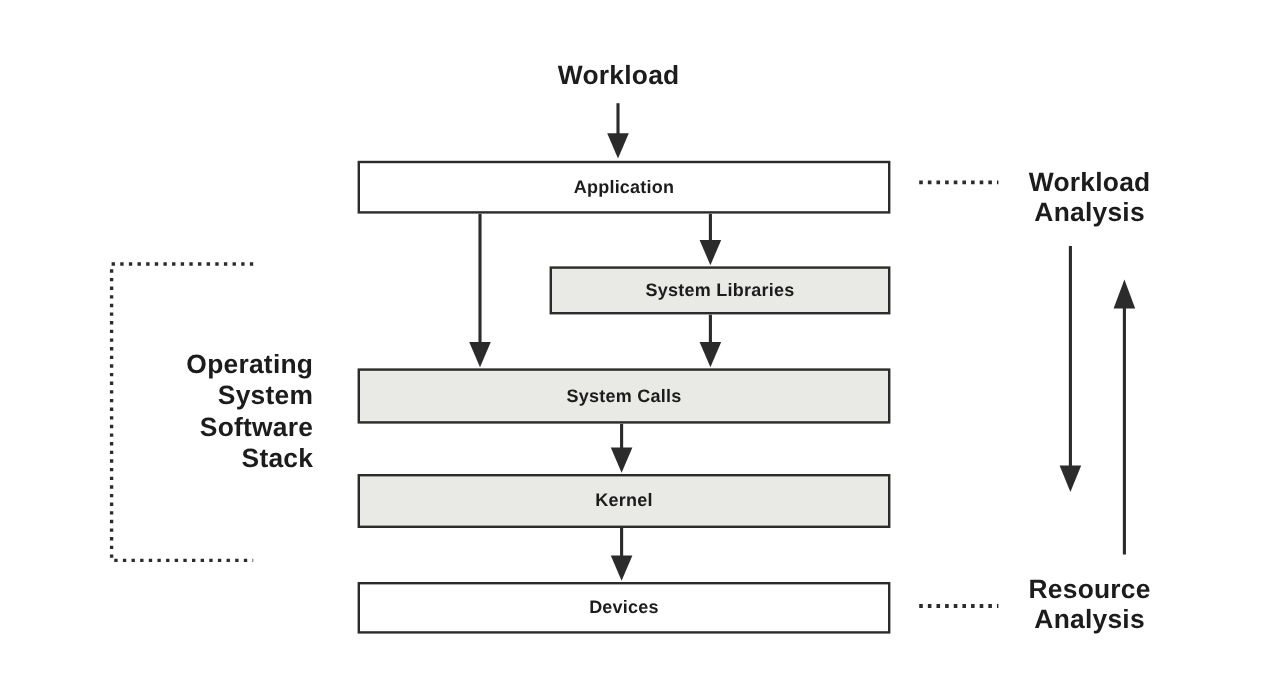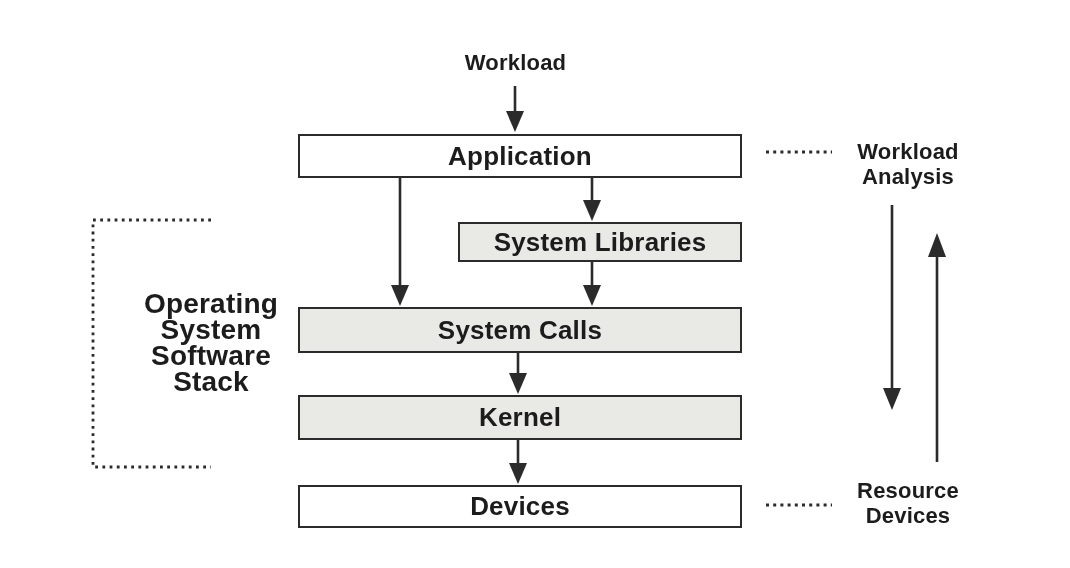--- a/index.html
+++ b/index.html
@@ -12,36 +12,36 @@
   }
   .overlay{position:absolute;left:0;top:0;width:1070px;height:568px;}
   .stem{stroke:var(--stroke,#2b2b2b);stroke-width:2.6;}
   .head{fill:var(--stroke,#2b2b2b);stroke:none;}
   .dotline{stroke:var(--stroke,#2b2b2b);stroke-width:3.2;stroke-dasharray:3 4.2;fill:none;}
   .bracket{fill:none;stroke:var(--stroke,#2b2b2b);stroke-width:2.8;stroke-dasharray:2.8 4.4;}
   .box{
     position:absolute;box-sizing:border-box;
     border:2.4px solid var(--stroke,#2b2b2b);
     display:flex;align-items:center;justify-content:center;
-    font-weight:bold;font-size:26px;color:var(--text,#1c1c1c);
+    font-weight:bold;font-size:15px;color:var(--text,#1c1c1c);
     letter-spacing:.2px;
   }
   .box.shaded{background:var(--box-fill-shaded,#e9eae6);}
   .box.plain{background:var(--box-fill-plain,#ffffff);}
   .application{left:298px;top:134px;width:444px;height:44px;}
   .system-libraries{left:458px;top:222px;width:284px;height:40px;}
   .system-calls{left:298px;top:307px;width:444px;height:46px;text-align:center;}
   .kernel{left:298px;top:395px;width:444px;height:45px;}
   .devices{left:298px;top:485px;width:444px;height:43px;}
   .label{
     position:absolute;font-weight:bold;color:var(--text,#1c1c1c);
     white-space:pre-line;letter-spacing:.2px;
   }
   .workload-top{left:433px;top:50px;width:165px;text-align:center;font-size:22px;line-height:26px;}
-  .bracket-text{left:111px;top:291px;width:150px;font-size:28px;line-height:26px;text-align:center;margin-left:25px;}
+  .bracket-text{left:111px;top:291px;width:150px;font-size:22px;line-height:26px;text-align:right;}
   .annotation{width:132px;text-align:center;font-size:22px;line-height:25px;}
   .workload-analysis{left:842px;top:139px;}
   .resource-analysis{left:842px;top:478px;}
 </style>
 </head>
 <body>
 
 <div class="canvas">
 
   <svg class="overlay" viewBox="0 0 1070 568" aria-hidden="true">
@@ -106,15 +106,15 @@
 
   <div class="label bracket-text">Operating
 System
 Software
 Stack</div>
 
   <div class="label annotation workload-analysis">Workload
 Analysis</div>
 
   <div class="label annotation resource-analysis">Resource
-Devices</div>
+Analysis</div>
 
 </div>
 
 </body></html>

